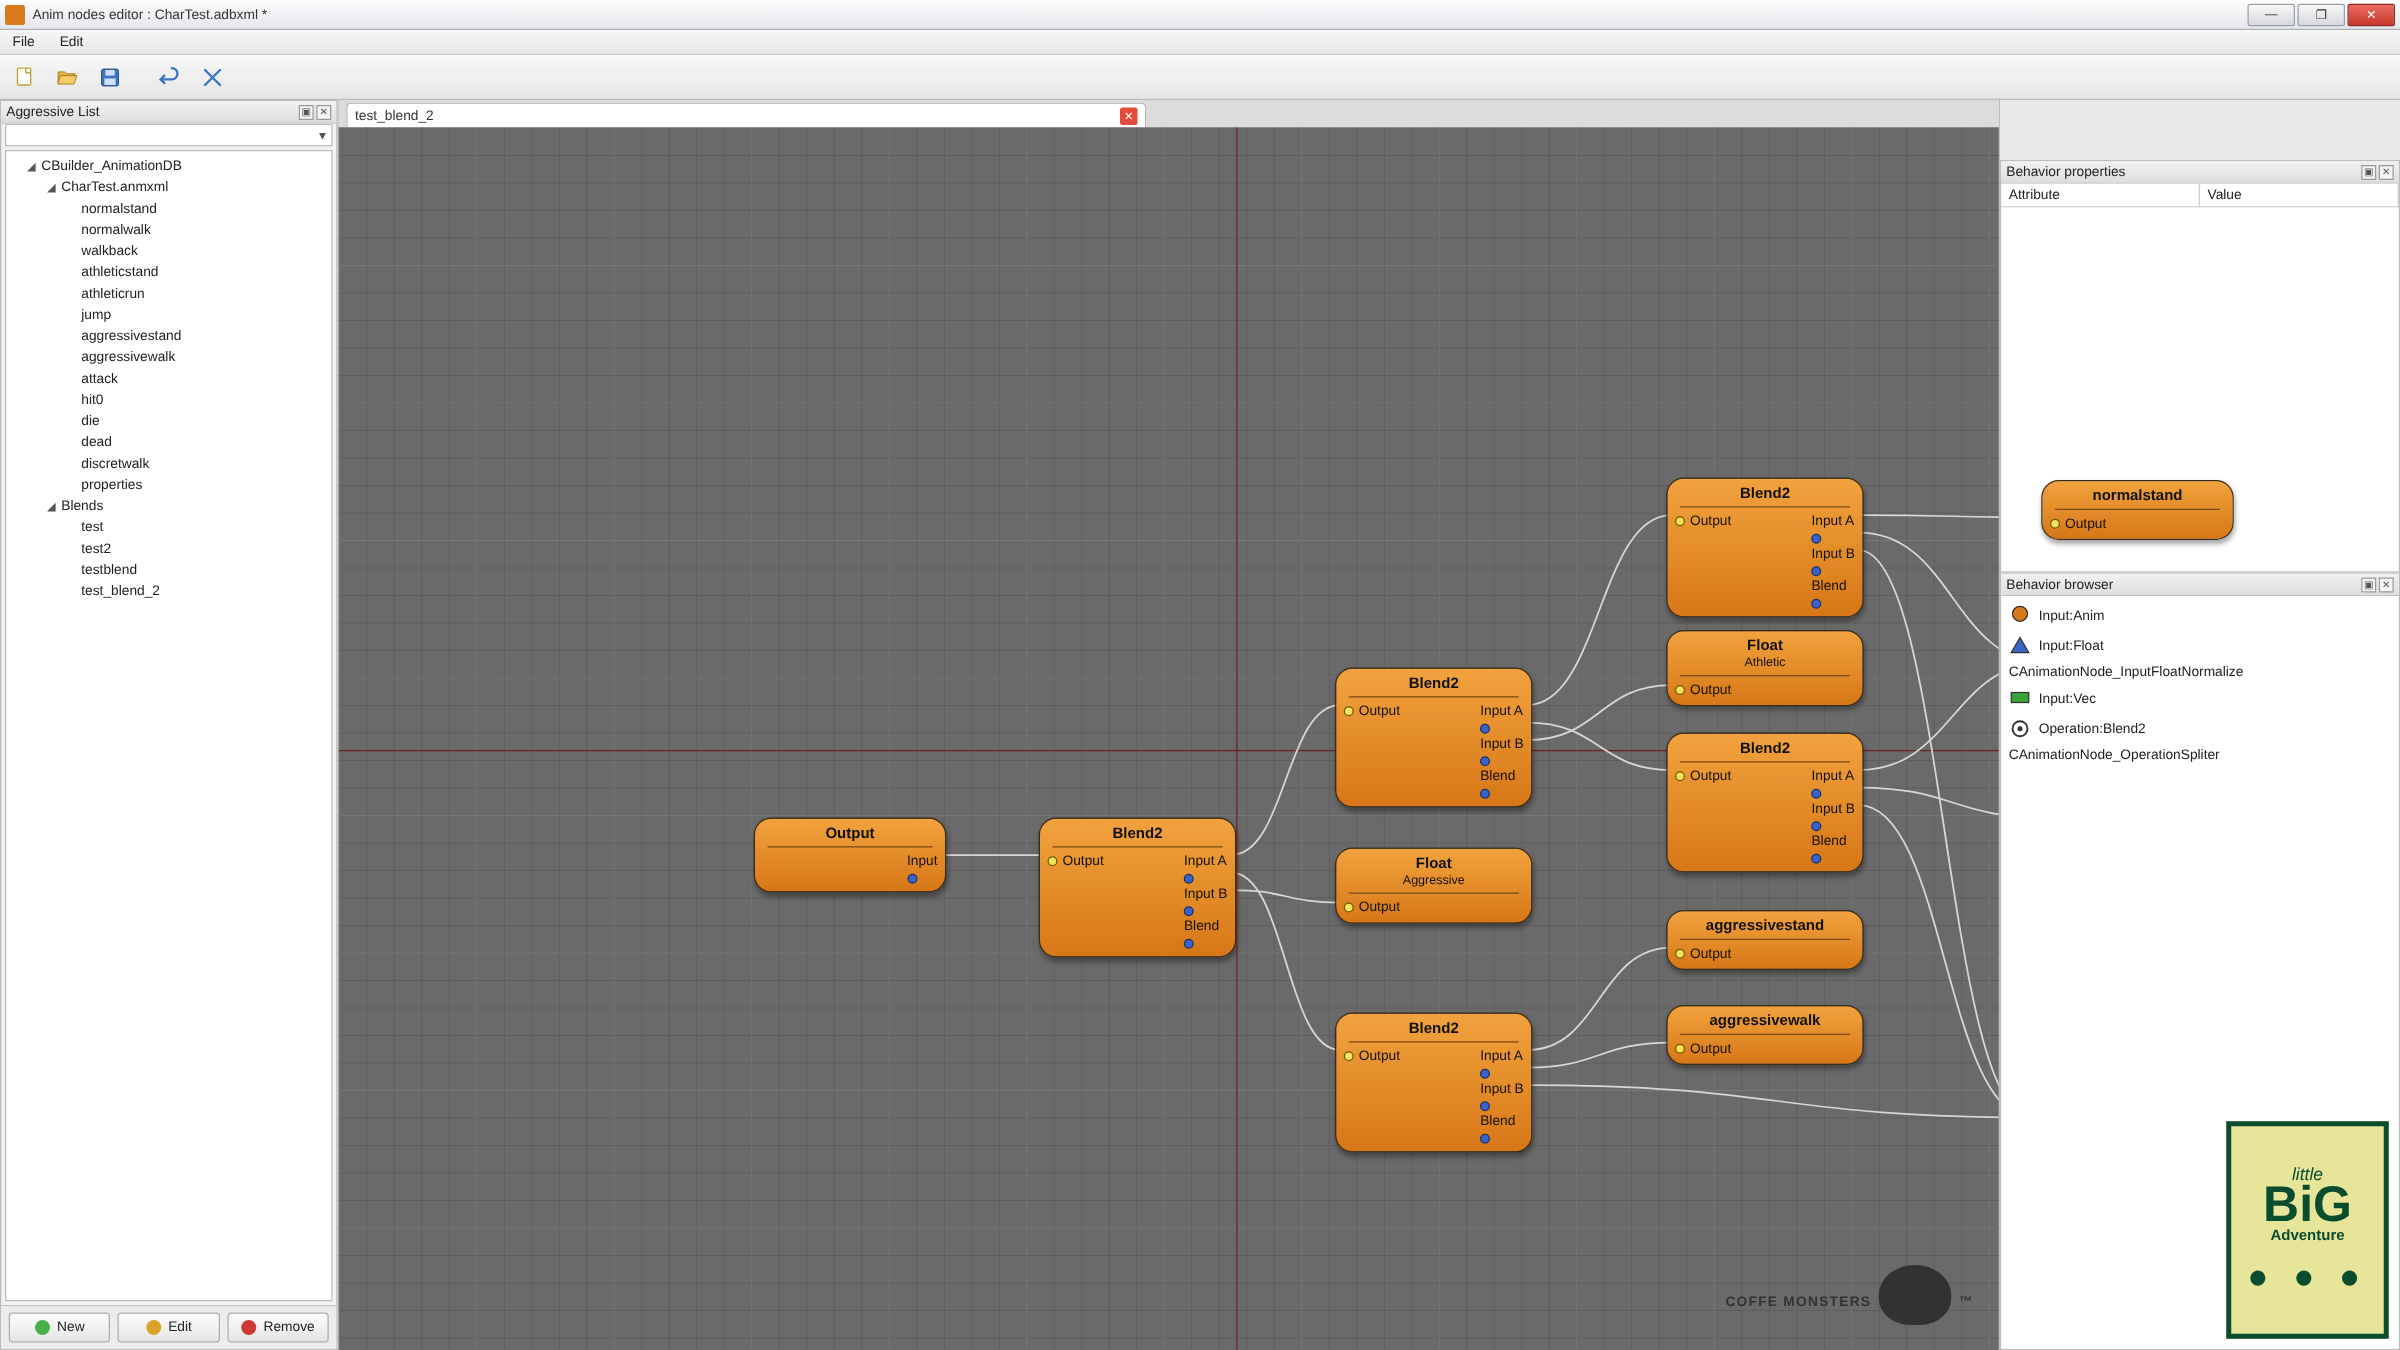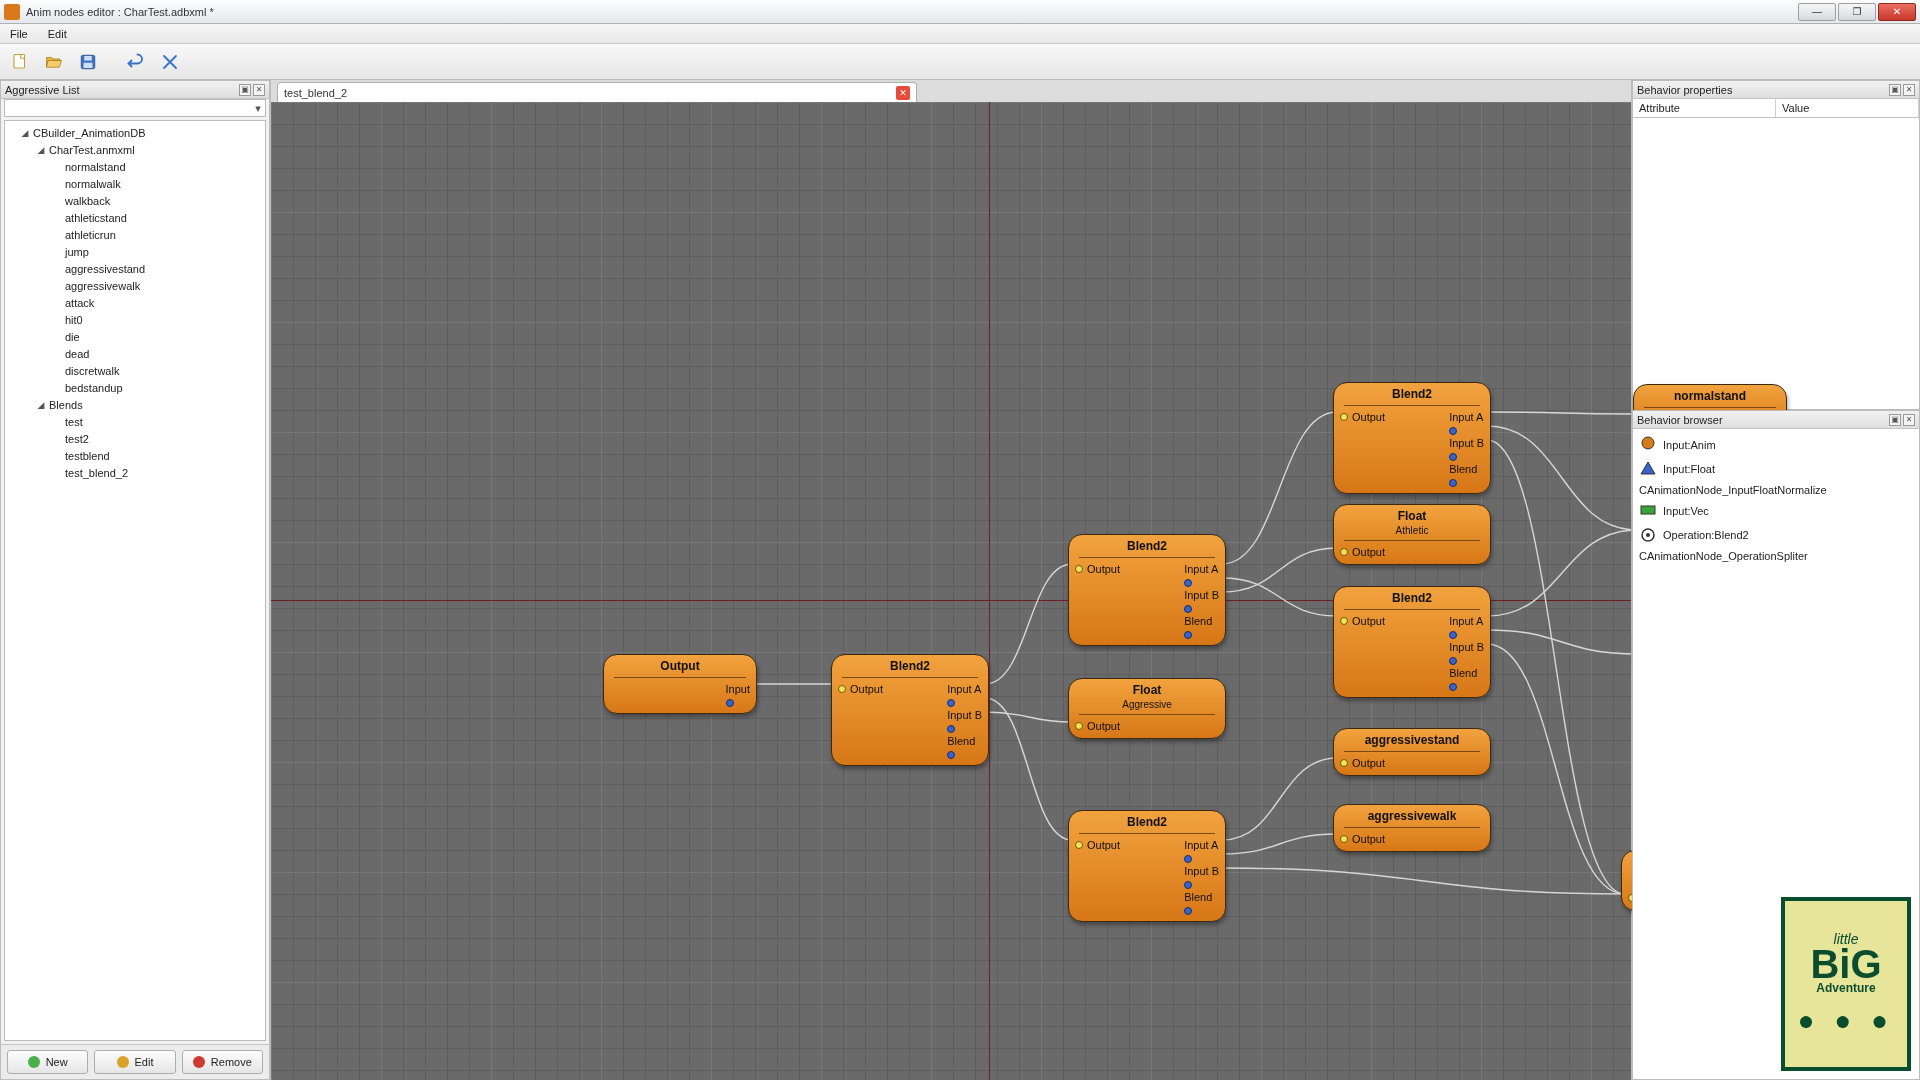--- a/index.html
+++ b/index.html
@@ -27,21 +27,21 @@
 .main { flex: 1; display: flex; min-height: 0; }
 
 
 .panel { background: #f2f2f2; border: 1px solid #bcbcbc; display: flex; flex-direction: column; }
 .panel-head { height: 18px; background: linear-gradient(#f1f1f1,#dedede); border-bottom: 1px solid #c3c3c3; display: flex; align-items: center; padding: 0 4px; justify-content: space-between; }
 .panel-head .ph-title { color: #222; }
 .ph-ctrls { display: flex; gap: 2px; }
 .ph-btn { width: 12px; height: 12px; border: 1px solid #9a9a9a; background: #f4f4f4; font-size: 8px; display: flex; align-items: center; justify-content: center; color: #555; }
 
 .left-col { width: 270px; display: flex; flex-direction: column; }
-.right-col { width: 288px; display: flex; flex-direction: column; }
+.right-col { width: 320px; display: flex; flex-direction: column; margin-top: 48px; }
 .center-col { flex: 1; display: flex; flex-direction: column; border-left: 1px solid #bcbcbc; border-right: 1px solid #bcbcbc; }
 
 
 .dropdown-strip { height: 18px; background: #fff; border: 1px solid #bcbcbc; margin: 0 3px; display: flex; align-items: center; justify-content: flex-end; }
 .dropdown-strip .dd-arrow { width: 14px; text-align: center; color: #555; }
 .tree { flex: 1; background: #fff; margin: 3px; border: 1px solid #bcbcbc; overflow: auto; padding: 4px 2px; }
 .tree-row { display: flex; align-items: center; padding: 1px 0; color: #222; line-height: 15px; white-space: nowrap; }
 .tree-row .exp { width: 12px; text-align: center; color: #555; font-size: 9px; }
 .tree .d1 { padding-left: 12px; }
 .tree .d2 { padding-left: 28px; }
@@ -224,21 +224,21 @@
           <div class="tree-row d3">
             <span class="exp"></span>
             <span class="label">dead</span>
           </div>
           <div class="tree-row d3">
             <span class="exp"></span>
             <span class="label">discretwalk</span>
           </div>
           <div class="tree-row d3">
             <span class="exp"></span>
-            <span class="label">bedstandup</span>
+            <span class="label">properties</span>
           </div>
           <div class="tree-row d2">
             <span class="exp">◢</span>
             <span class="label">Blends</span>
           </div>
           <div class="tree-row d3">
             <span class="exp"></span>
             <span class="label">test</span>
           </div>
           <div class="tree-row d3">
@@ -290,20 +290,25 @@
           <path d="M1366,312 C 1291,312 1291,310 1216,310"></path>
           <path d="M1366,428 C 1291,428 1291,324 1216,324"></path>
           <path d="M1354,792 C 1285,792 1285,338 1216,338"></path>
           <path d="M1366,428 C 1291,428 1291,514 1216,514"></path>
           <path d="M1366,552 C 1291,552 1291,528 1216,528"></path>
           <path d="M1354,792 C 1285,792 1285,542 1216,542"></path>
           <path d="M1066,656 C 1008.5,656 1008.5,738 951,738"></path>
           <path d="M1066,732 C 1008.5,732 1008.5,752 951,752"></path>
           <path d="M1354,792 C 1152.5,792 1152.5,766 951,766"></path>
         </svg>
+      <div class="logo-cm">
+        <span>COFFE MONSTERS</span>
+        <div class="blob"></div>
+        <span>™</span>
+      </div>
     <div class="node" style="left: 332px; top: 552px; width: 154px;">
           <div class="n-title">Output</div>
           <hr>
           <div class="ports">
             <div class="pcol pleft"></div>
             <div class="pcol pright">
               <div class="prow">
                 <span>Input</span>
                 <span class="dot in"></span>
               </div>

